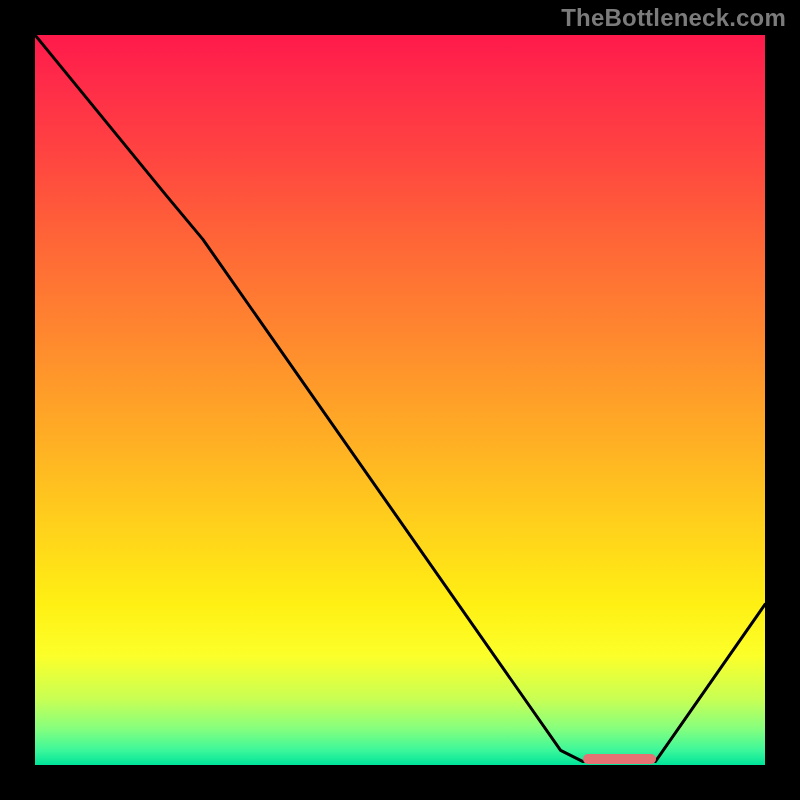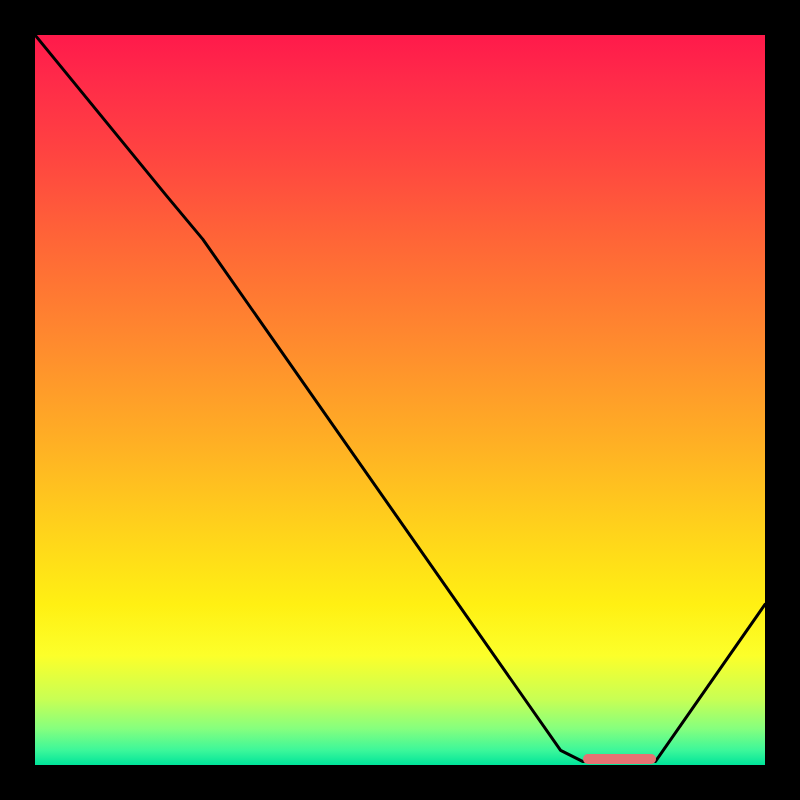--- a/index.html
+++ b/index.html
@@ -61,20 +61,21 @@
     height: 10px;
     border-radius: 5px;
     background: #e57373;
   }
 </style>
 </head>
 <body>
 
 <div class="stage">
 
+  <div class="watermark">TheBottleneck.com</div>
 
   <div class="chart-area">
 
     <svg class="curve" viewBox="0 0 730 730" preserveAspectRatio="none">
       <path id="curve-path" d="M0.0 0.0 L131.4 160.6 L167.9 204.4 L525.6 715.4 L547.5 726.4 L620.5 726.4 L730.0 569.4"></path>
     </svg>
 
     <div id="marker" class="marker" style="left: 547.5px; width: 73px; top: 719.16px;"></div>
 
   </div>

